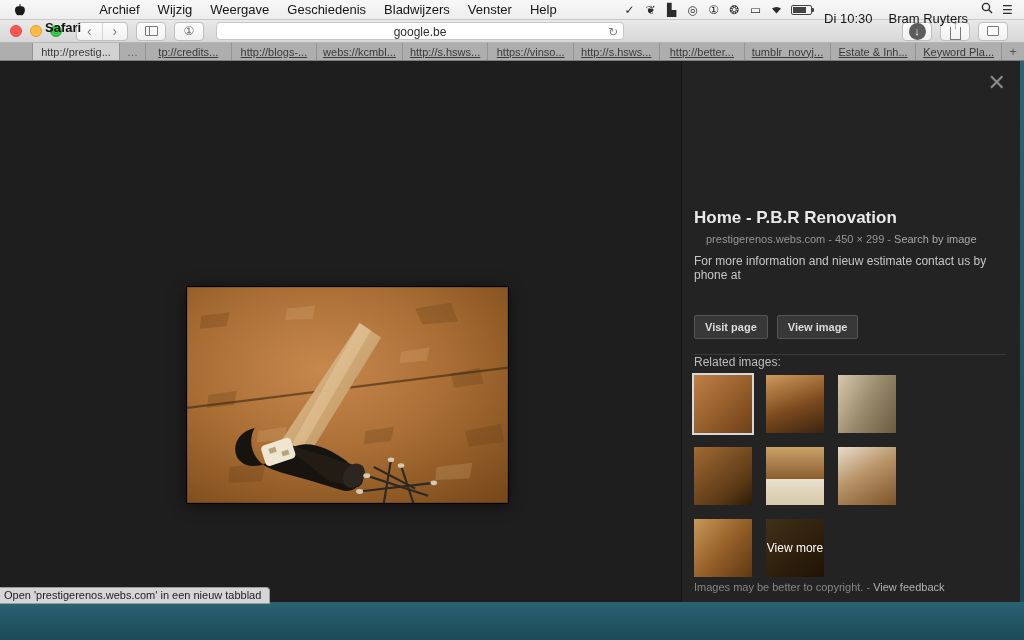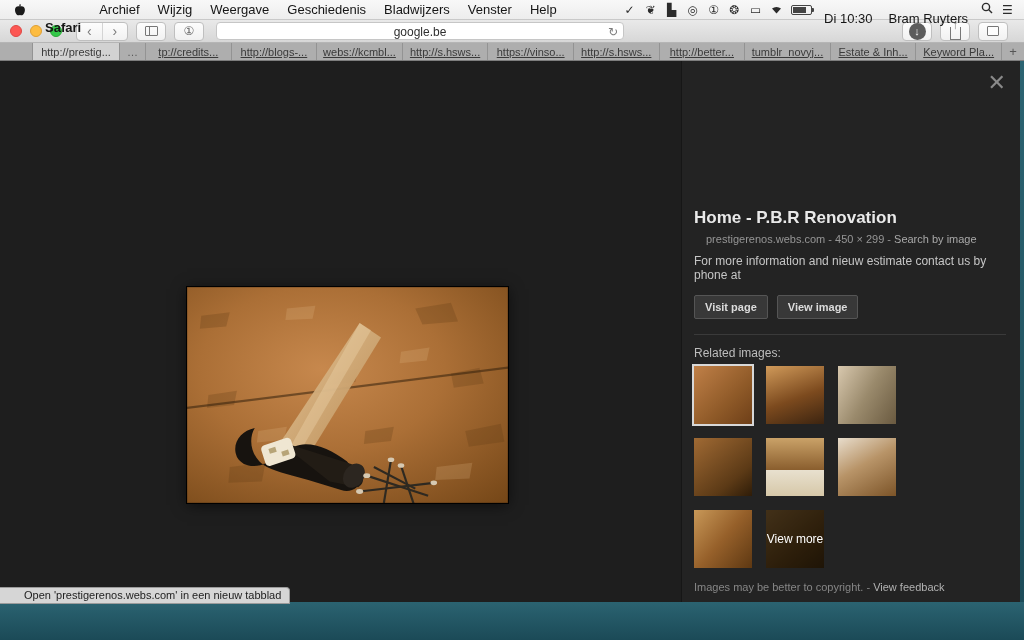--- a/index.html
+++ b/index.html
@@ -77,42 +77,42 @@
     box-shadow:0 0 0 1px #000, 0 2px 14px rgba(0,0,0,.6); }
   .mainimg svg { display:block; width:100%; height:100%; }
 
   .panel-inner { padding:148px 14px 0 12px; }
   .p-title { font-size:17px; color:#e9e9e9; font-weight:700; }
   .p-meta { margin-top:5px; font-size:11px; color:#969696;padding-left:12px; }
   .p-meta .sbi { color:#a9a9a9; }
   .p-desc { margin-top:9px; font-size:12px; color:#c6c6c6; }
   .p-btns { margin-top:13px; display:flex; gap:9px; }
   .p-btn { background:#383838; border:1px solid #555; border-radius:2px; color:#dcdcdc;
-    font-size:11px; font-weight:bold; padding:5px 10px; }
+    font-size:11px; font-weight:bold; padding:5px 10px;margin-top:20px; }
   .p-divider { margin-top:15px; border-top:1px solid #3a3a3a; }
-  .rel-label { margin-top:11px; font-size:12px; color:#bdbdbd; }
+  .rel-label { font-size:12px; color:#bdbdbd; }
   .thumbs { margin-top:6px; display:flex; flex-wrap:wrap; gap:14px; width:262px; }
   .thumb { width:58px; height:58px; position:relative; overflow:hidden; }
   .thumb.selected { outline:2px solid #d8d8d8; outline-offset:0; }
   .thumb .vm { position:absolute; inset:0; background:rgba(20,14,8,.55); color:#fff; font-size:12px;
     display:flex; align-items:center; justify-content:center; text-align:center; line-height:1.25; }
   .thumb:nth-child(1){background:linear-gradient(135deg,#c08048,#8f5a28 60%,#6e3f18);}
   .thumb:nth-child(2){background:linear-gradient(160deg,#d09a5a,#7c4a1e 55%,#3c2410);}
   .thumb:nth-child(3){background:linear-gradient(120deg,#d8c8ae,#9a8a6c 50%,#6a5a40);}
   .thumb:nth-child(4){background:linear-gradient(140deg,#a06a34,#5c3a16 70%,#2e1c08);}
   .thumb:nth-child(5){background:linear-gradient(180deg,#caa268,#8a5e2e 55%,#e8e0ce 56%,#d6c8a8);}
   .thumb:nth-child(6){background:linear-gradient(150deg,#e8ddcc,#b89468 45%,#7c5428);}
   .thumb:nth-child(7){background:linear-gradient(130deg,#c89858,#96602a 50%,#5e3812);}
   .thumb:nth-child(8){background:linear-gradient(140deg,#7a5a2e,#4c3210 60%,#2c1c06);}
   .p-footer { position:absolute; left:12px; bottom:9px; font-size:11px; color:#868686; }
   .p-footer .fb { color:#b2b2b2; }
 
   
   .tooltip { position:absolute; left:0; top:587px; z-index:26; background:#d6d6d6;
-    border:1px solid #9b9b9b; border-left:none; border-radius:0 4px 0 0; padding:1px 8px 2px 24px;
+    border:1px solid #9b9b9b; border-left:none; border-radius:0 4px 0 0; padding:1px 8px 2px 4px;
     font-size:11px; color:#1d1d1d; }
 
   
   .desktopbar { position:absolute; top:602px; left:0; width:1024px; height:38px;
     background:linear-gradient(180deg,#2b6371,#1b4a57); }
 </style>
 </head>
 <body>
 
 <div class="menubar" data-name="menu-bar">

